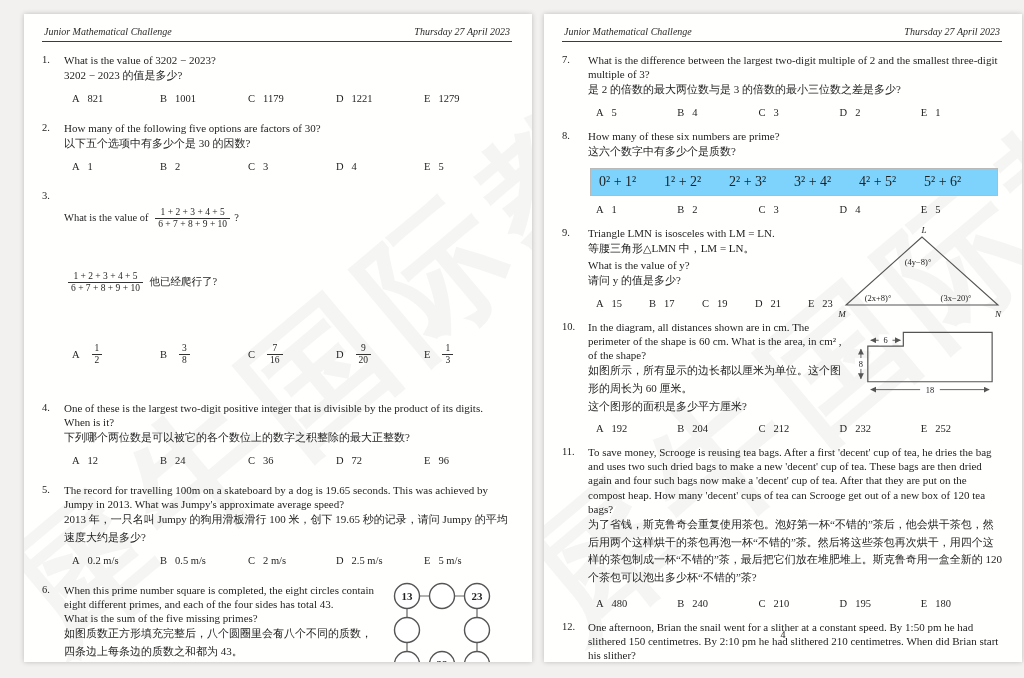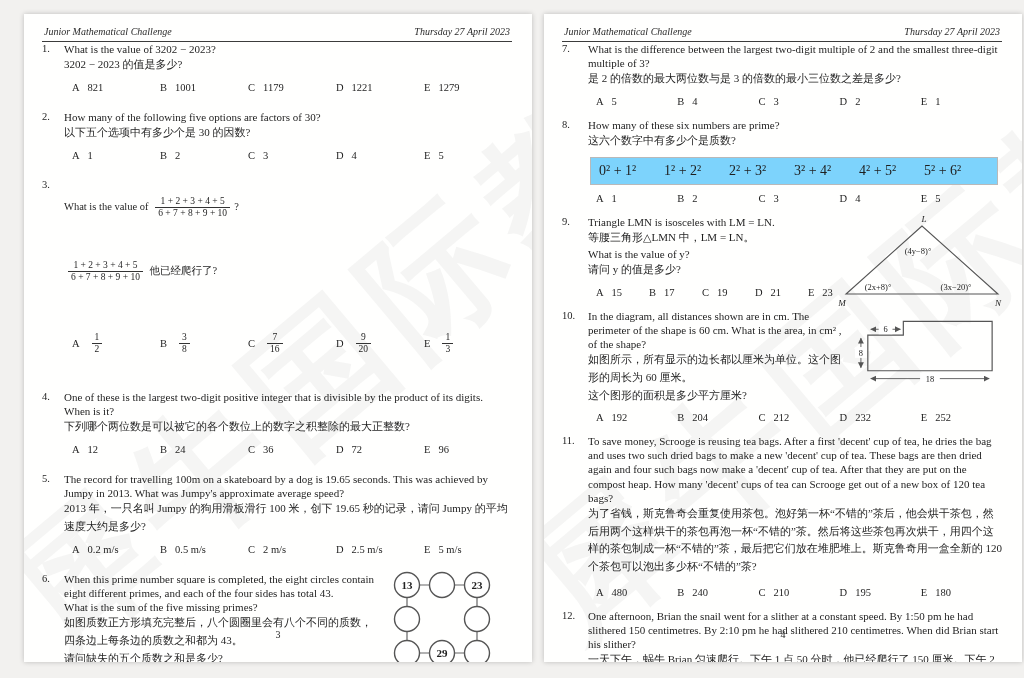--- a/index.html
+++ b/index.html
@@ -12,21 +12,21 @@
   .page{
     position:absolute;top:14px;height:648px;background:#fffffe;
     box-shadow:0 0 5px rgba(0,0,0,.22);
     padding:12px 20px 0 18px;box-sizing:border-box;overflow:hidden;
   }
   #page1{left:24px;width:508px;}
   #page2{left:544px;width:478px;}
   .phead{
     display:flex;justify-content:space-between;align-items:center;
     font-style:italic;font-size:10px;color:#2a2a2a;
-    border-bottom:1.6px solid #3c3c3c;padding:0 2px 4px 2px;
+    border-bottom:1.6px solid #3c3c3c;padding:0 2px 4px 2px;margin-bottom:11px;
   }
   .q{display:flex;position:relative;}
   #page1 .q{margin-bottom:15px;}
   #page2 .q{margin-bottom:9px;}
   .qnum{width:22px;flex:0 0 22px;font-size:10.5px;padding-top:1px;}
   #page2 .qnum{width:26px;flex:0 0 26px;}
   .qbody{flex:1;position:relative;}
   .en{font-size:11px;line-height:1.28;}
   .cn{font-size:11px;line-height:1.62;}
   .opts{display:flex;margin:8px 0 2px 8px;font-size:10.5px;}

